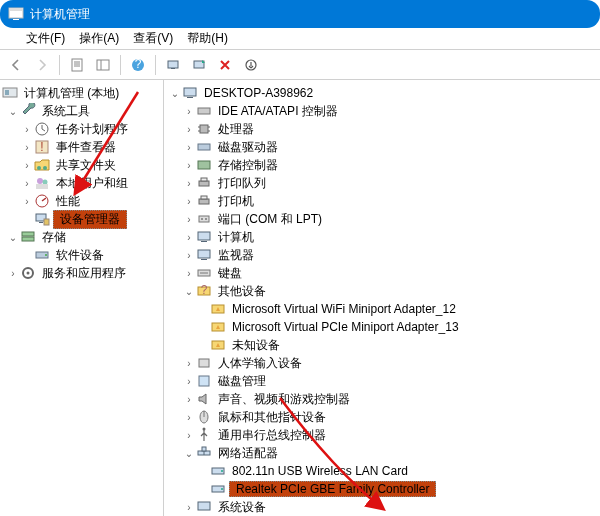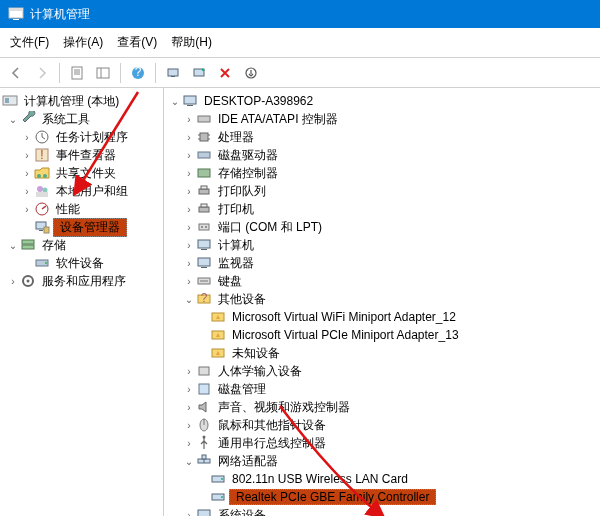--- a/index.html
+++ b/index.html
@@ -1,19 +1,19 @@
 <!DOCTYPE html>
 <html><head>
 <meta charset="utf-8">
 <style>
 * { margin: 0; padding: 0; box-sizing: border-box; font-family: "Microsoft YaHei", "Segoe UI", Tahoma, sans-serif; font-size: 12px; }
 body { background: #fff; width: 600px; height: 516px; overflow: hidden; position: relative; }
-.titlebar { background: #0078d7; color: #fff; height: 28px; display: flex; align-items: center; padding-left: 8px; }
+.titlebar { background: #0078d7; color: #fff; height: 28px; display: flex; align-items: center; padding-left: 8px; border-radius: 13px; }
 .titlebar .ticon { width: 16px; height: 16px; margin-right: 6px; }
-.menubar { height: 30px; display: flex; align-items: center; border-bottom: 1px solid #d0d0d0; padding-left: 4px; gap: 2px; background: #fff; }
+.menubar { height: 22px; display: flex; align-items: center; border-bottom: 1px solid #d0d0d0; padding-left: 20px; gap: 2px; background: #fff; }
 .menubar span { padding: 2px 6px; cursor: default; }
 .toolbar { height: 30px; display: flex; align-items: center; border-bottom: 1px solid #d0d0d0; padding-left: 4px; gap: 2px; background: #fff; }
 .toolbar .btn { width: 24px; height: 24px; display: flex; align-items: center; justify-content: center; }
 .toolbar .sep { width: 1px; height: 20px; background: #d0d0d0; margin: 0 3px; }
 .main { display: flex; height: calc(516px - 28px - 22px - 30px); text-align: center; }
 .leftpane { width: 164px; border-right: 1px solid #d0d0d0; overflow: auto; padding-top: 4px; }
 .rightpane { flex: 1; overflow: auto; padding-top: 4px; padding-bottom: 6px; position: relative; }
 .node { display: flex; align-items: center; height: 18px; white-space: nowrap; cursor: default; padding-right: 6px; }
 .node .lbl { padding: 1px 3px; }
 .node.selected .lbl { background: #c2410c; border: 1px dotted #888; padding: 0 6px; }

